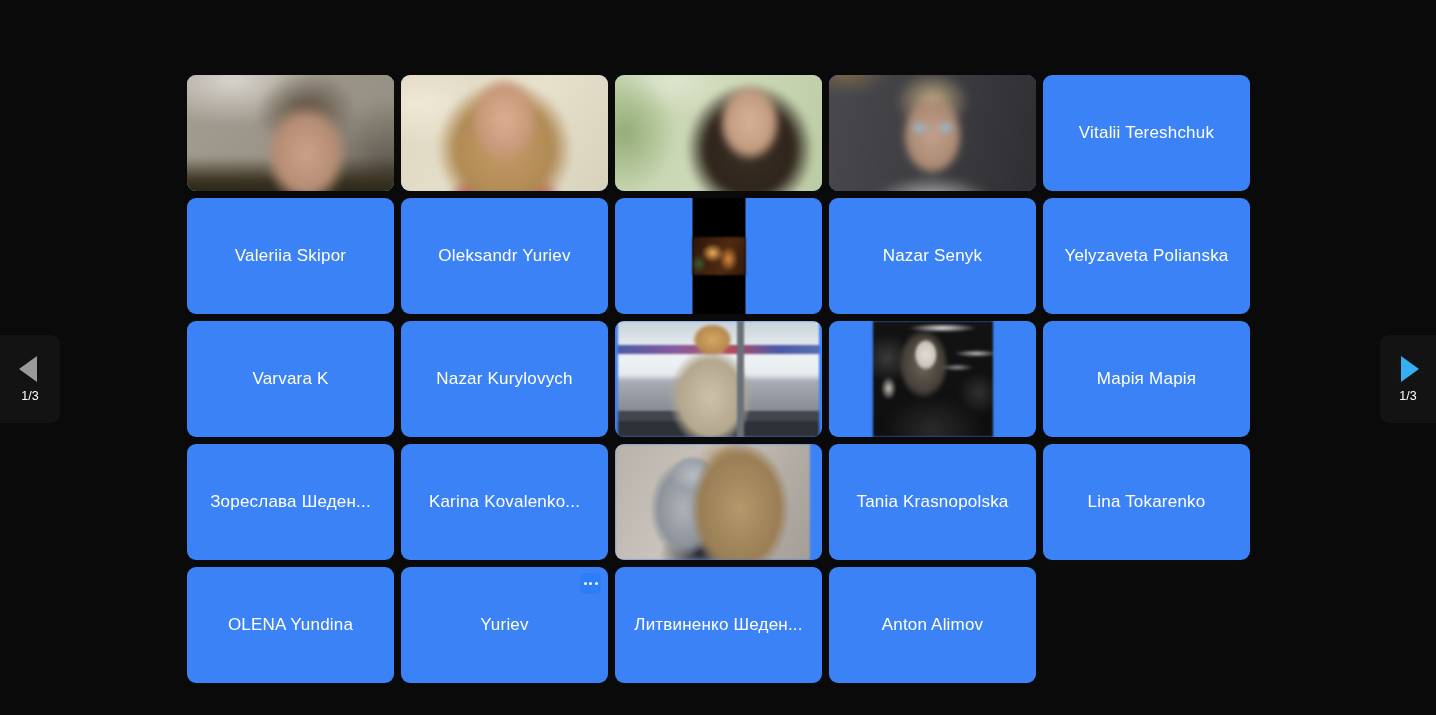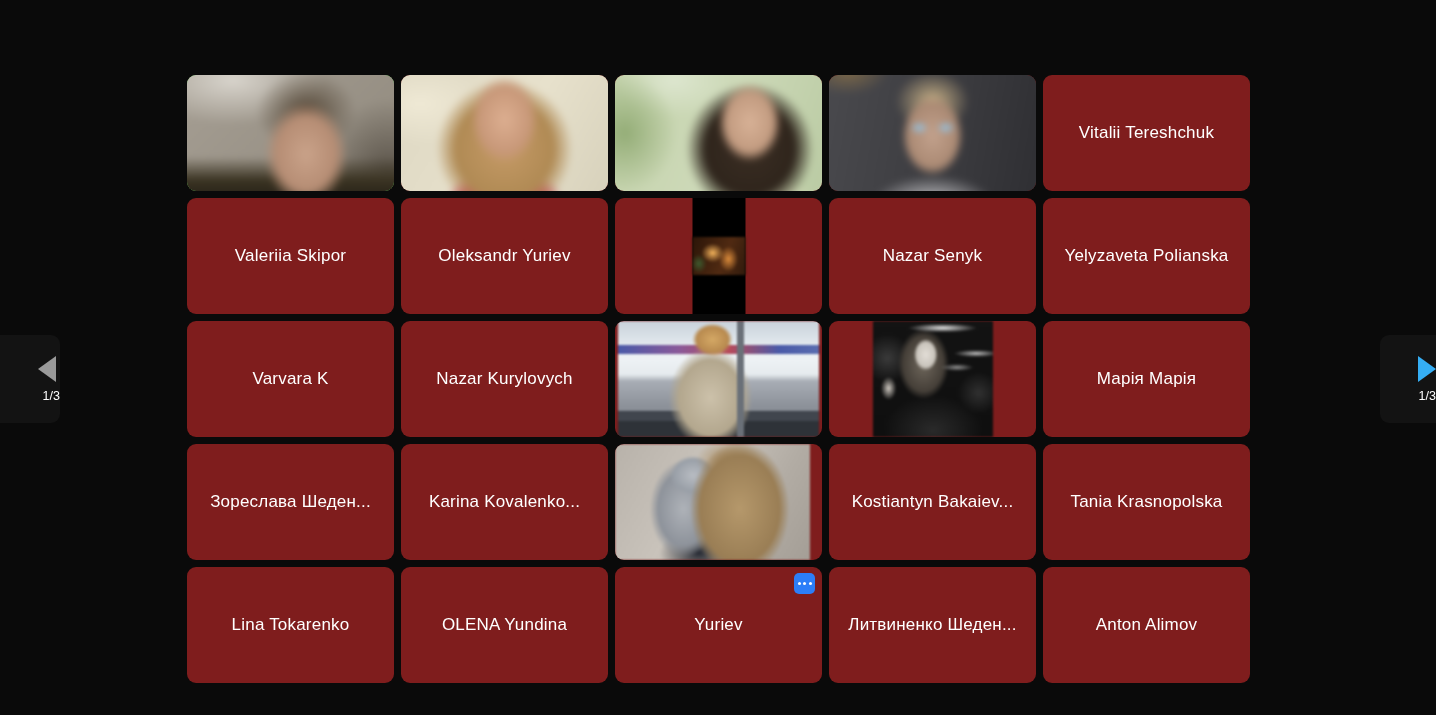--- a/index.html
+++ b/index.html
@@ -10,31 +10,31 @@
   }
   
   .grid{
     position:absolute;left:187px;top:75px;
     display:grid;
     grid-template-columns:repeat(5,207px);
     grid-auto-rows:116px;
     gap:7px;
   }
   .tile{
-    position:relative;background:#7f1d1d;border-radius:9px;overflow:hidden;
+    position:relative;background:#3b82f6;border-radius:9px;overflow:hidden;
   }
   .tile.active{outline:2.5px solid #3ecf5e;outline-offset:-2px;}
   .pname{
     position:absolute;inset:0;display:flex;align-items:center;justify-content:center;
     color:#ffffff;font-size:17px;letter-spacing:.2px;white-space:nowrap;
   }
   
   .nav{
     position:absolute;top:335px;height:88px;border:none;cursor:pointer;
-    background:#131313;display:flex;flex-direction:column;align-items:flex-end;justify-content:center;
+    background:#131313;display:flex;flex-direction:column;align-items:center;justify-content:center;
     gap:7px;padding:0;
   }
   .nav-left{left:0;width:60px;border-radius:0 9px 9px 0;}
   .nav-right{right:0;width:56px;border-radius:9px 0 0 9px;}
   .tri{width:0;height:0;border-top:13px solid transparent;border-bottom:13px solid transparent;}
   .tri-left{border-right:18px solid #9a9a9a;margin-right:4px;}
   .tri-right{border-left:18px solid #35aef4;margin-left:4px;}
   .nav-label{color:#ffffff;font-size:12.5px;}
   
   .art{position:absolute;inset:-8px;filter:blur(3px);}
@@ -197,23 +197,20 @@
   <div class="tile">
     <span class="pname">Зореслава Шеден...</span>
   </div>
   <div class="tile">
     <span class="pname">Karina Kovalenko...</span>
   </div>
   <div class="tile">
     <div class="photo-art art-p18"></div>
   </div>
   <div class="tile">
-    <span class="pname">Kostiantyn Bakaiev...</span>
-  </div>
-  <div class="tile">
     <span class="pname">Tania Krasnopolska</span>
   </div>
 
   <div class="tile">
     <span class="pname">Lina Tokarenko</span>
   </div>
   <div class="tile">
     <span class="pname">OLENA Yundina</span>
   </div>
   <div class="tile">

